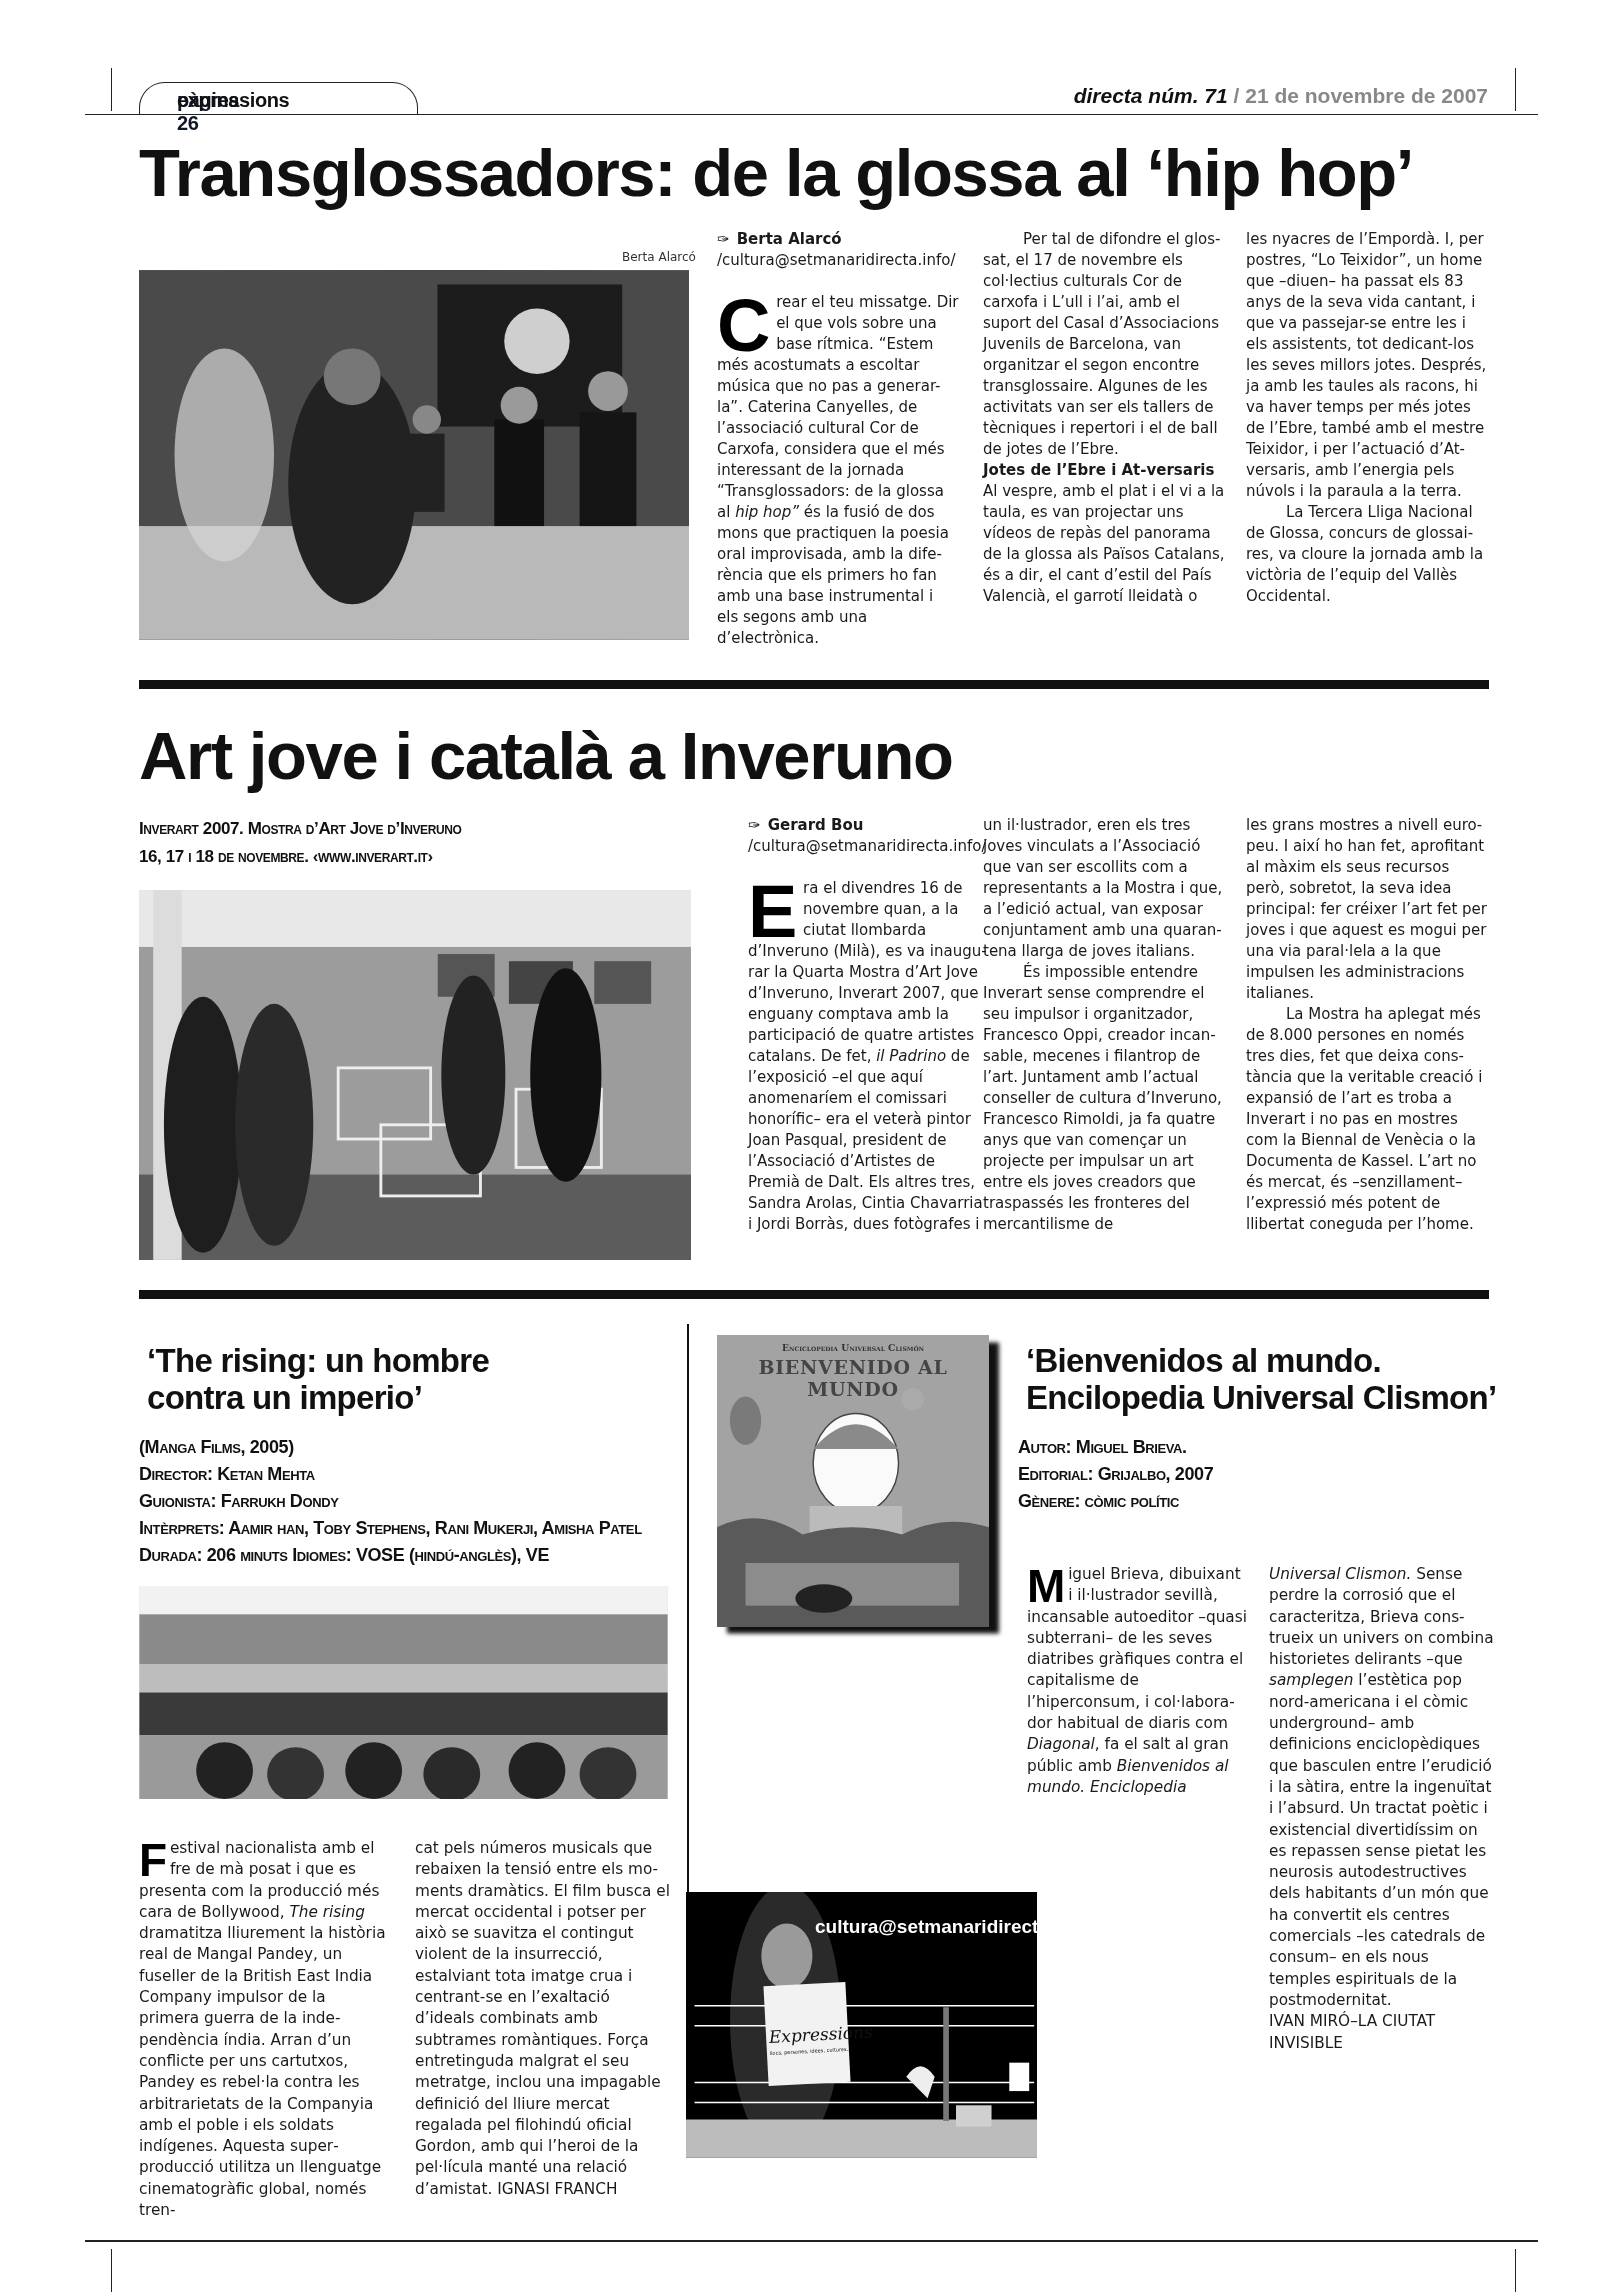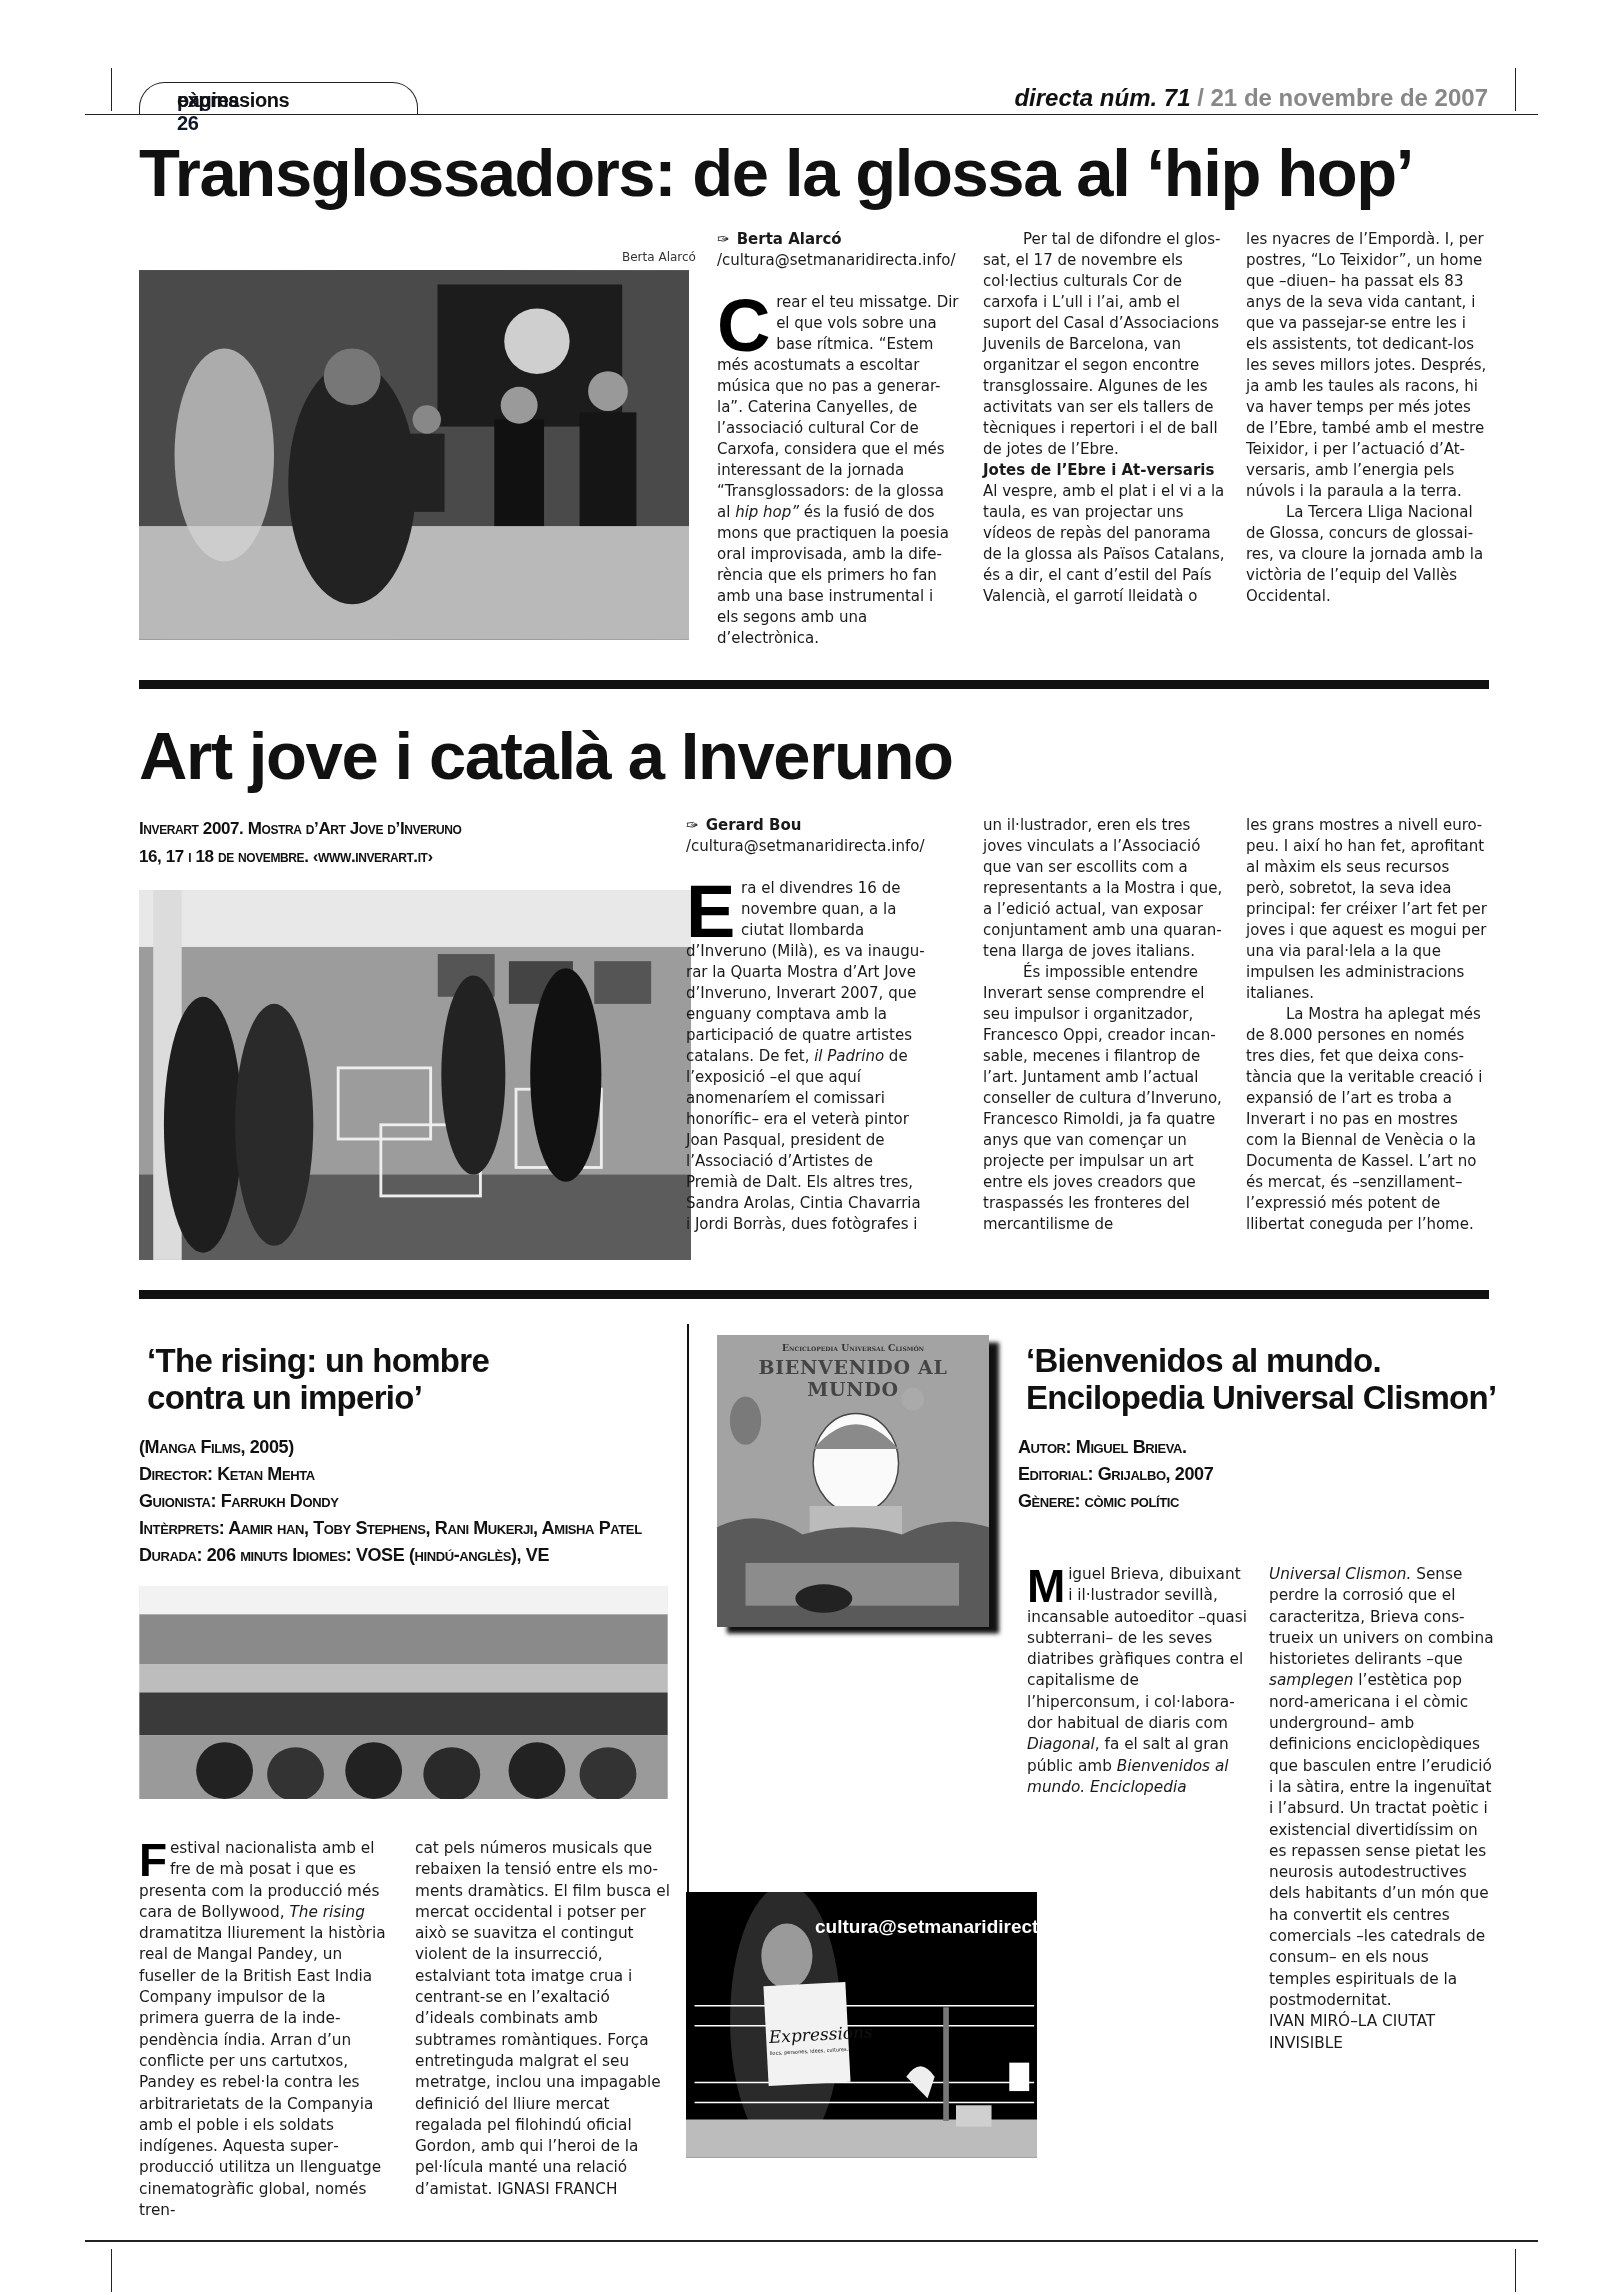--- a/index.html
+++ b/index.html
@@ -4,21 +4,21 @@
 <style>
   html, body { margin:0; padding:0; background:#fff; }
   body { width:1623px; height:2295px; position:relative; overflow:hidden; font-family:"DejaVu Sans", sans-serif; color:#111; }
   .crop-v { position:absolute; width:1.4px; background:#222; }
   .crop-h { position:absolute; height:1.4px; background:#222; }
   
   .tab { position:absolute; left:139px; top:82px; height:31px; width:277px; border:1.4px solid #222; border-bottom:none; border-radius:25.6px 25.6px 0 0; }
   .tab span { position:absolute; left:18.5px; top:2.8px; font-family:"Liberation Sans", sans-serif; font-weight:bold; font-size:20px; letter-spacing:-0.4px; }
   .tab .pg { color:#0f172a; }
   .tab .sec { color:#111; }
-  .hdr-right { position:absolute; right:135px; top:84px; font-family:"Liberation Sans", sans-serif; font-size:24px; font-weight:bold; }
+  .hdr-right { position:absolute; right:135px; top:84px; font-family:"Liberation Sans", sans-serif; font-size:21px; font-weight:bold; }
   .hdr-right .mag { font-style:italic; color:#111; letter-spacing:0px; }
   .hdr-right .date { color:#888; font-weight:bold; }
   .hdr-line { position:absolute; left:139px; right:135px; top:114px; height:1.4px; background:#222; }
   h1 { margin:0; font-family:"Liberation Sans", sans-serif; font-weight:bold; letter-spacing:-1.4px; position:absolute; line-height:1; }
   .col { position:absolute; font-family:"DejaVu Sans", sans-serif; font-size:15px; line-height:21px; color:#1a1a1a; }
   .col p { margin:0; }
   .indent { text-indent:40px; }
   .dropcap { float:left; font-family:"Liberation Sans", sans-serif; font-weight:bold; font-size:74px; line-height:58px; margin:4.3px 5.7px -4.3px 0; color:#000; }
   .byline { font-weight:bold; }
   .pen { font-weight:normal; margin-right:7.1px; }
@@ -109,21 +109,21 @@
     <rect x="280" y="250" width="130" height="100" fill="none" stroke="#eee" stroke-width="4"></rect>
     <rect x="340" y="330" width="140" height="100" fill="none" stroke="#eee" stroke-width="4"></rect>
     <rect x="530" y="280" width="120" height="110" fill="none" stroke="#eee" stroke-width="4"></rect>
     <ellipse cx="90" cy="330" rx="55" ry="180" fill="#1e1e1e"></ellipse>
     <ellipse cx="190" cy="330" rx="55" ry="170" fill="#2a2a2a"></ellipse>
     <ellipse cx="470" cy="260" rx="45" ry="140" fill="#222"></ellipse>
     <ellipse cx="600" cy="260" rx="50" ry="150" fill="#111"></ellipse>
   </svg>
 </div>
 
-<div class="col" style="left:686px; top:815px; width:242px;">
+<div class="col" style="left:748px; top:815px; width:242px;">
   <p><span class="pen">✑</span><span class="byline">Gerard Bou</span></p>
   <p>/cultura@setmanaridirecta.info/</p>
   <p style="margin-top:21.3px;"><span class="dropcap">E</span><span>ra el divendres 16 de novembre quan, a la ciutat llombarda d’Inveruno (Milà), es va inaugu­rar la Quarta Mostra d’Art Jove d’Inveruno, Inverart 2007, que enguany comptava amb la participació de quatre artistes catalans. De fet, </span><i>il Padrino</i><span> de l’exposició –el que aquí anomenaríem el comissari honorífic– era el veterà pintor Joan Pasqual, president de l’Associació d’Artistes de Premià de Dalt. Els altres tres, Sandra Arolas, Cintia Chavarria i Jordi Borràs, dues fotògrafes i</span></p>
 </div>
 <div class="col" style="left:983px; top:815px; width:242px;">
   <p>un il·lustrador, eren els tres joves vinculats a l’Associació que van ser escollits com a representants a la Mostra i que, a l’edició actual, van exposar conjuntament amb una quaran­tena llarga de joves italians.</p>
   <p class="indent">És impossible entendre Inverart sense comprendre el seu impulsor i organitzador, Francesco Oppi, creador incan­sable, mecenes i filantrop de l’art. Juntament amb l’actual conseller de cultura d’Inveruno, Francesco Rimoldi, ja fa quatre anys que van començar un projecte per impulsar un art entre els joves creadors que traspassés les fronteres del mercantilisme de</p>
 </div>
 <div class="col" style="left:1246px; top:815px; width:242px;">
   <p>les grans mostres a nivell euro­peu. I així ho han fet, aprofi­tant al màxim els seus recursos però, sobretot, la seva idea principal: fer créixer l’art fet per joves i que aquest es mogui per una via paral·lela a la que impulsen les administracions italianes.</p>

